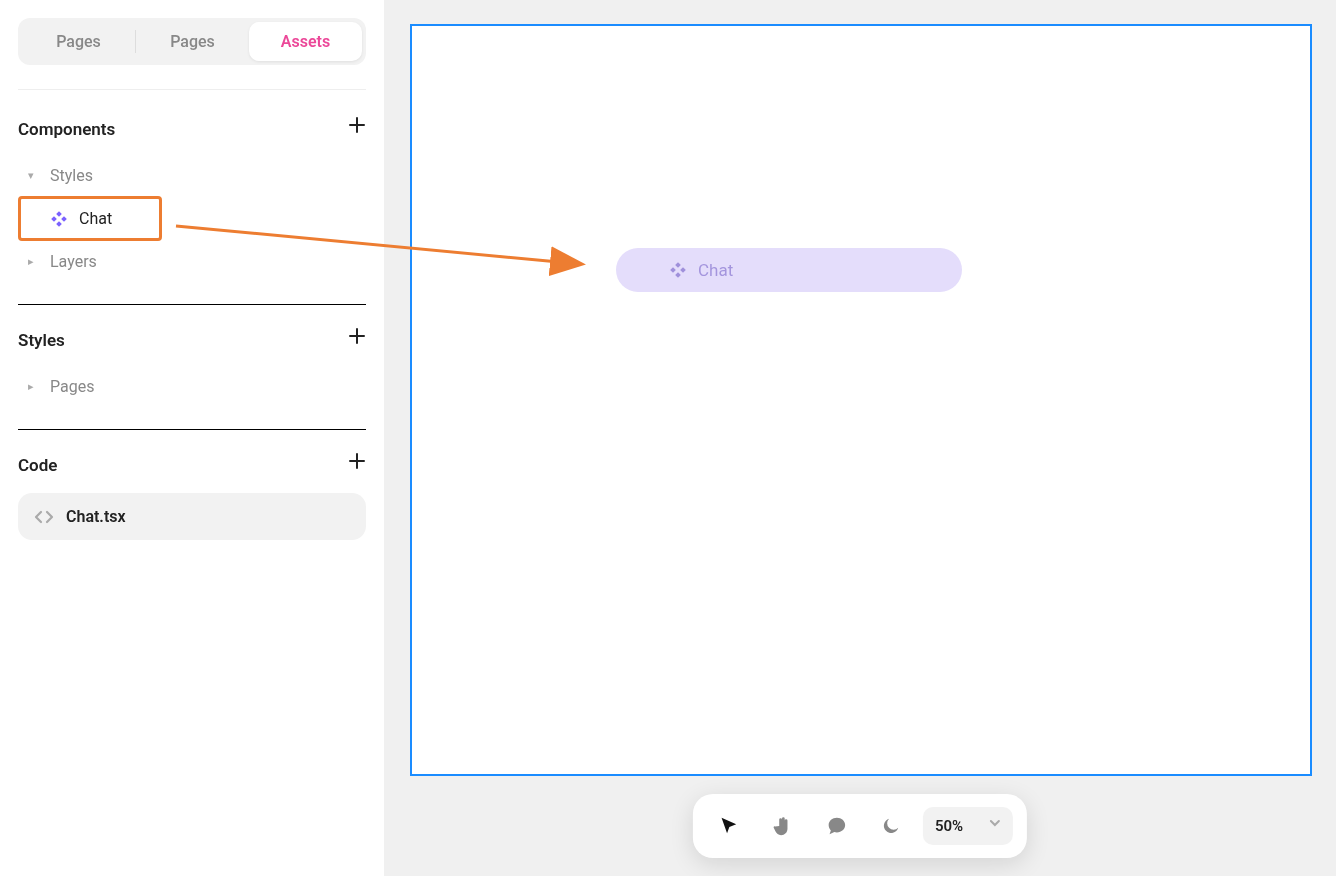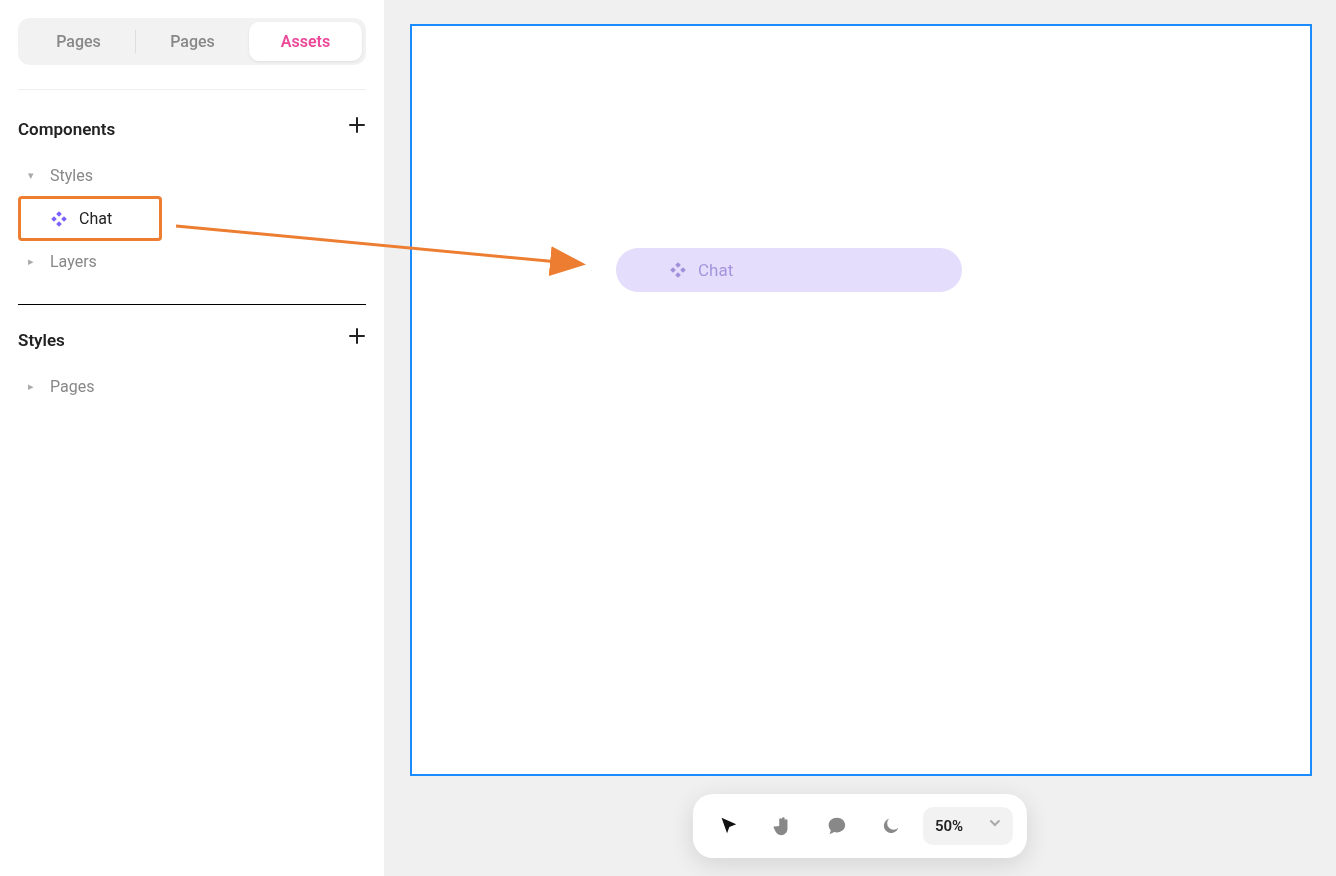--- a/index.html
+++ b/index.html
@@ -272,20 +272,38 @@
         </span>
       </div>
       <div class="tree styles-tree">
         <div class="tree-item">
           <span class="caret">▸</span>
           <span>Pages</span>
         </div>
       </div>
     </div>
 
+    <div class="section sep">
+      <div class="section-header">
+        <span class="section-title">Code</span>
+        <span class="plus-button">
+          <svg width="18" height="18" viewBox="0 0 18 18">
+              <path d="M9 2v14M2 9h14" stroke="#222" stroke-width="2" stroke-linecap="round"></path>
+            </svg>
+        </span>
+      </div>
+      <div class="code-item">
+        <span class="code-icon">
+          <svg width="20" height="20" viewBox="0 0 20 20">
+              <path d="M7 5l-5 5 5 5M13 5l5 5-5 5" stroke="#aaa" stroke-width="2.2" fill="none" stroke-linecap="round" stroke-linejoin="round"></path>
+            </svg>
+        </span>
+        <span>Chat.tsx</span>
+      </div>
+    </div>
 
   </aside>
 
   <main class="canvas-area">
     <div class="canvas-frame">
       <div class="canvas-chat">
         <span class="comp-icon">
           <svg width="16" height="16" viewBox="0 0 16 16">
               <g fill="#8f7ed4">
                 <rect x="6" y="1" width="4" height="4" transform="rotate(45 8 3)"></rect>

